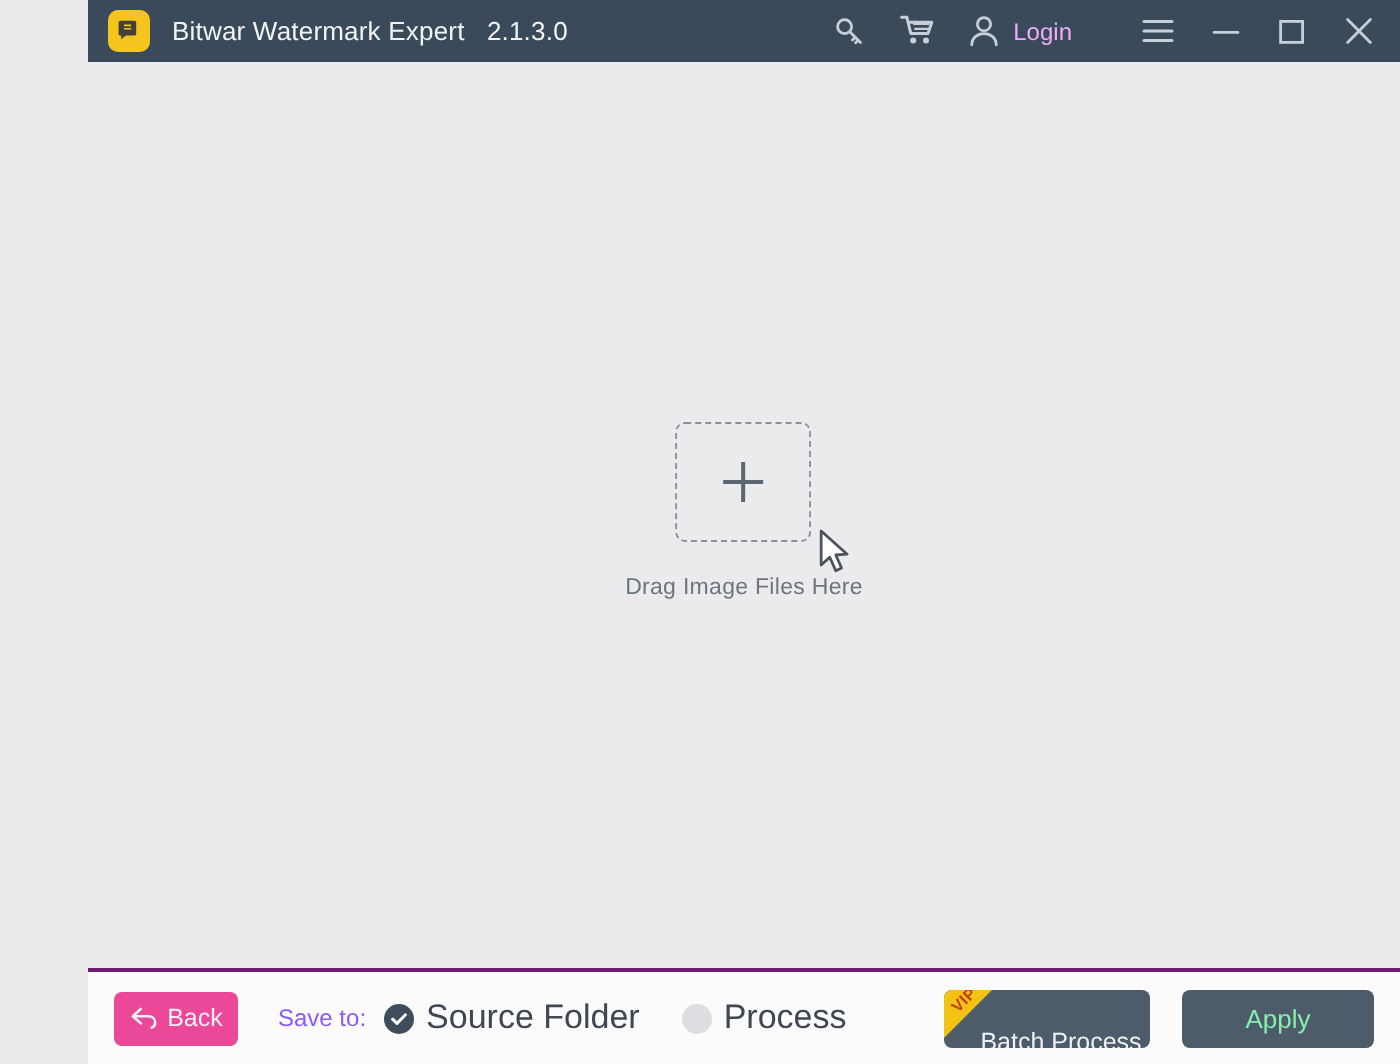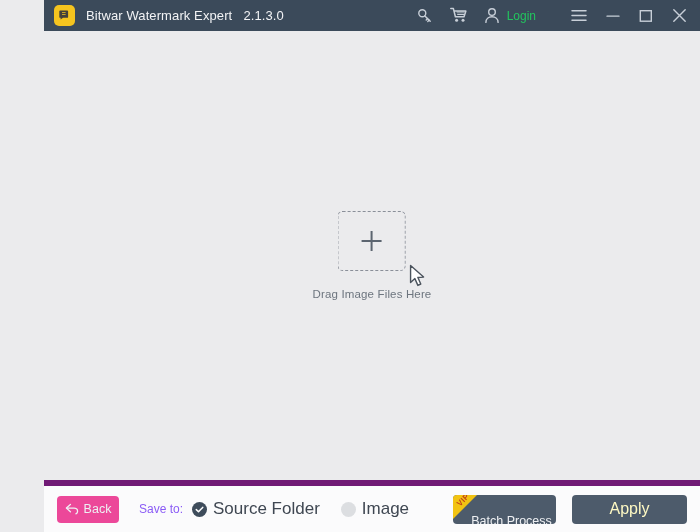--- a/index.html
+++ b/index.html
@@ -80,38 +80,38 @@
   .tb-cart  { width: 36px; }
 
   .tb-login {
     padding: 0 4px 0 6px;
     gap: 7px;
     display: flex;
     align-items: center;
   }
   .tb-login-text {
     font-size: 12px;
-    color: #22c55e;
+    color: #f0abfc;
     white-space: nowrap;
   }
 
   .tb-menu { width: 34px; margin-left: 22px; }
   .tb-min  { width: 33px; }
   .tb-max  { width: 33px; }
   .tb-close{ width: 35px; margin-right: 3px; }
 
   
   .content {
     flex: 1 1 auto;
     background: #ebebed;
     position: relative;
     display: flex;
     align-items: flex-start;
     justify-content: center;
-    border-bottom: 6px solid #701a75;
+    border-bottom: 2px solid #701a75;
   }
 
   .drop-wrap {
     position: absolute;
     left: 50%;
     top: 180px;
     transform: translateX(-50%);
     display: flex;
     flex-direction: column;
     align-items: center;
@@ -269,25 +269,25 @@
     color: #c2401a;
     transform: rotate(-45deg);
     transform-origin: 8px 8px;
     letter-spacing: 0.3px;
     pointer-events: none;
     text-align: center;
   }
   .batch-text { position: relative; z-index: 2; padding-left: 14px; margin-top: 24px; }
 
   .btn-apply {
-    width: 115px;
+    width: 96px;
     height: 29px;
     background: #4d5b6b;
-    color: #fef9c3;
-    font-size: 16px;
+    color: #86efac;
+    font-size: 13px;
   }
 </style>
 </head>
 <body>
 
 <div class="app-window">
 
   <div class="title-bar">
 
     <div class="app-icon">
@@ -401,21 +401,21 @@
         <span class="radio-dot checked">
           <svg width="9" height="9" viewBox="0 0 9 9" aria-hidden="true">
             <path d="M1.3 4.6 L3.5 6.7 L7.7 2.4" fill="none" stroke="#ffffff" stroke-width="1.5" stroke-linecap="round" stroke-linejoin="round"></path>
           </svg>
         </span>
         <span class="radio-label">Source Folder</span>
       </label>
 
       <label class="radio-opt">
         <span class="radio-dot unchecked"></span>
-        <span class="radio-label">Image</span>
+        <span class="radio-label">Process</span>
       </label>
 
     </div>
 
     <div class="bar-spacer"></div>
 
     <button class="btn btn-batch">
       <span class="vip-ribbon"></span>
       <span class="vip-text">VIP</span>
       <span class="batch-text">Batch Process</span>

